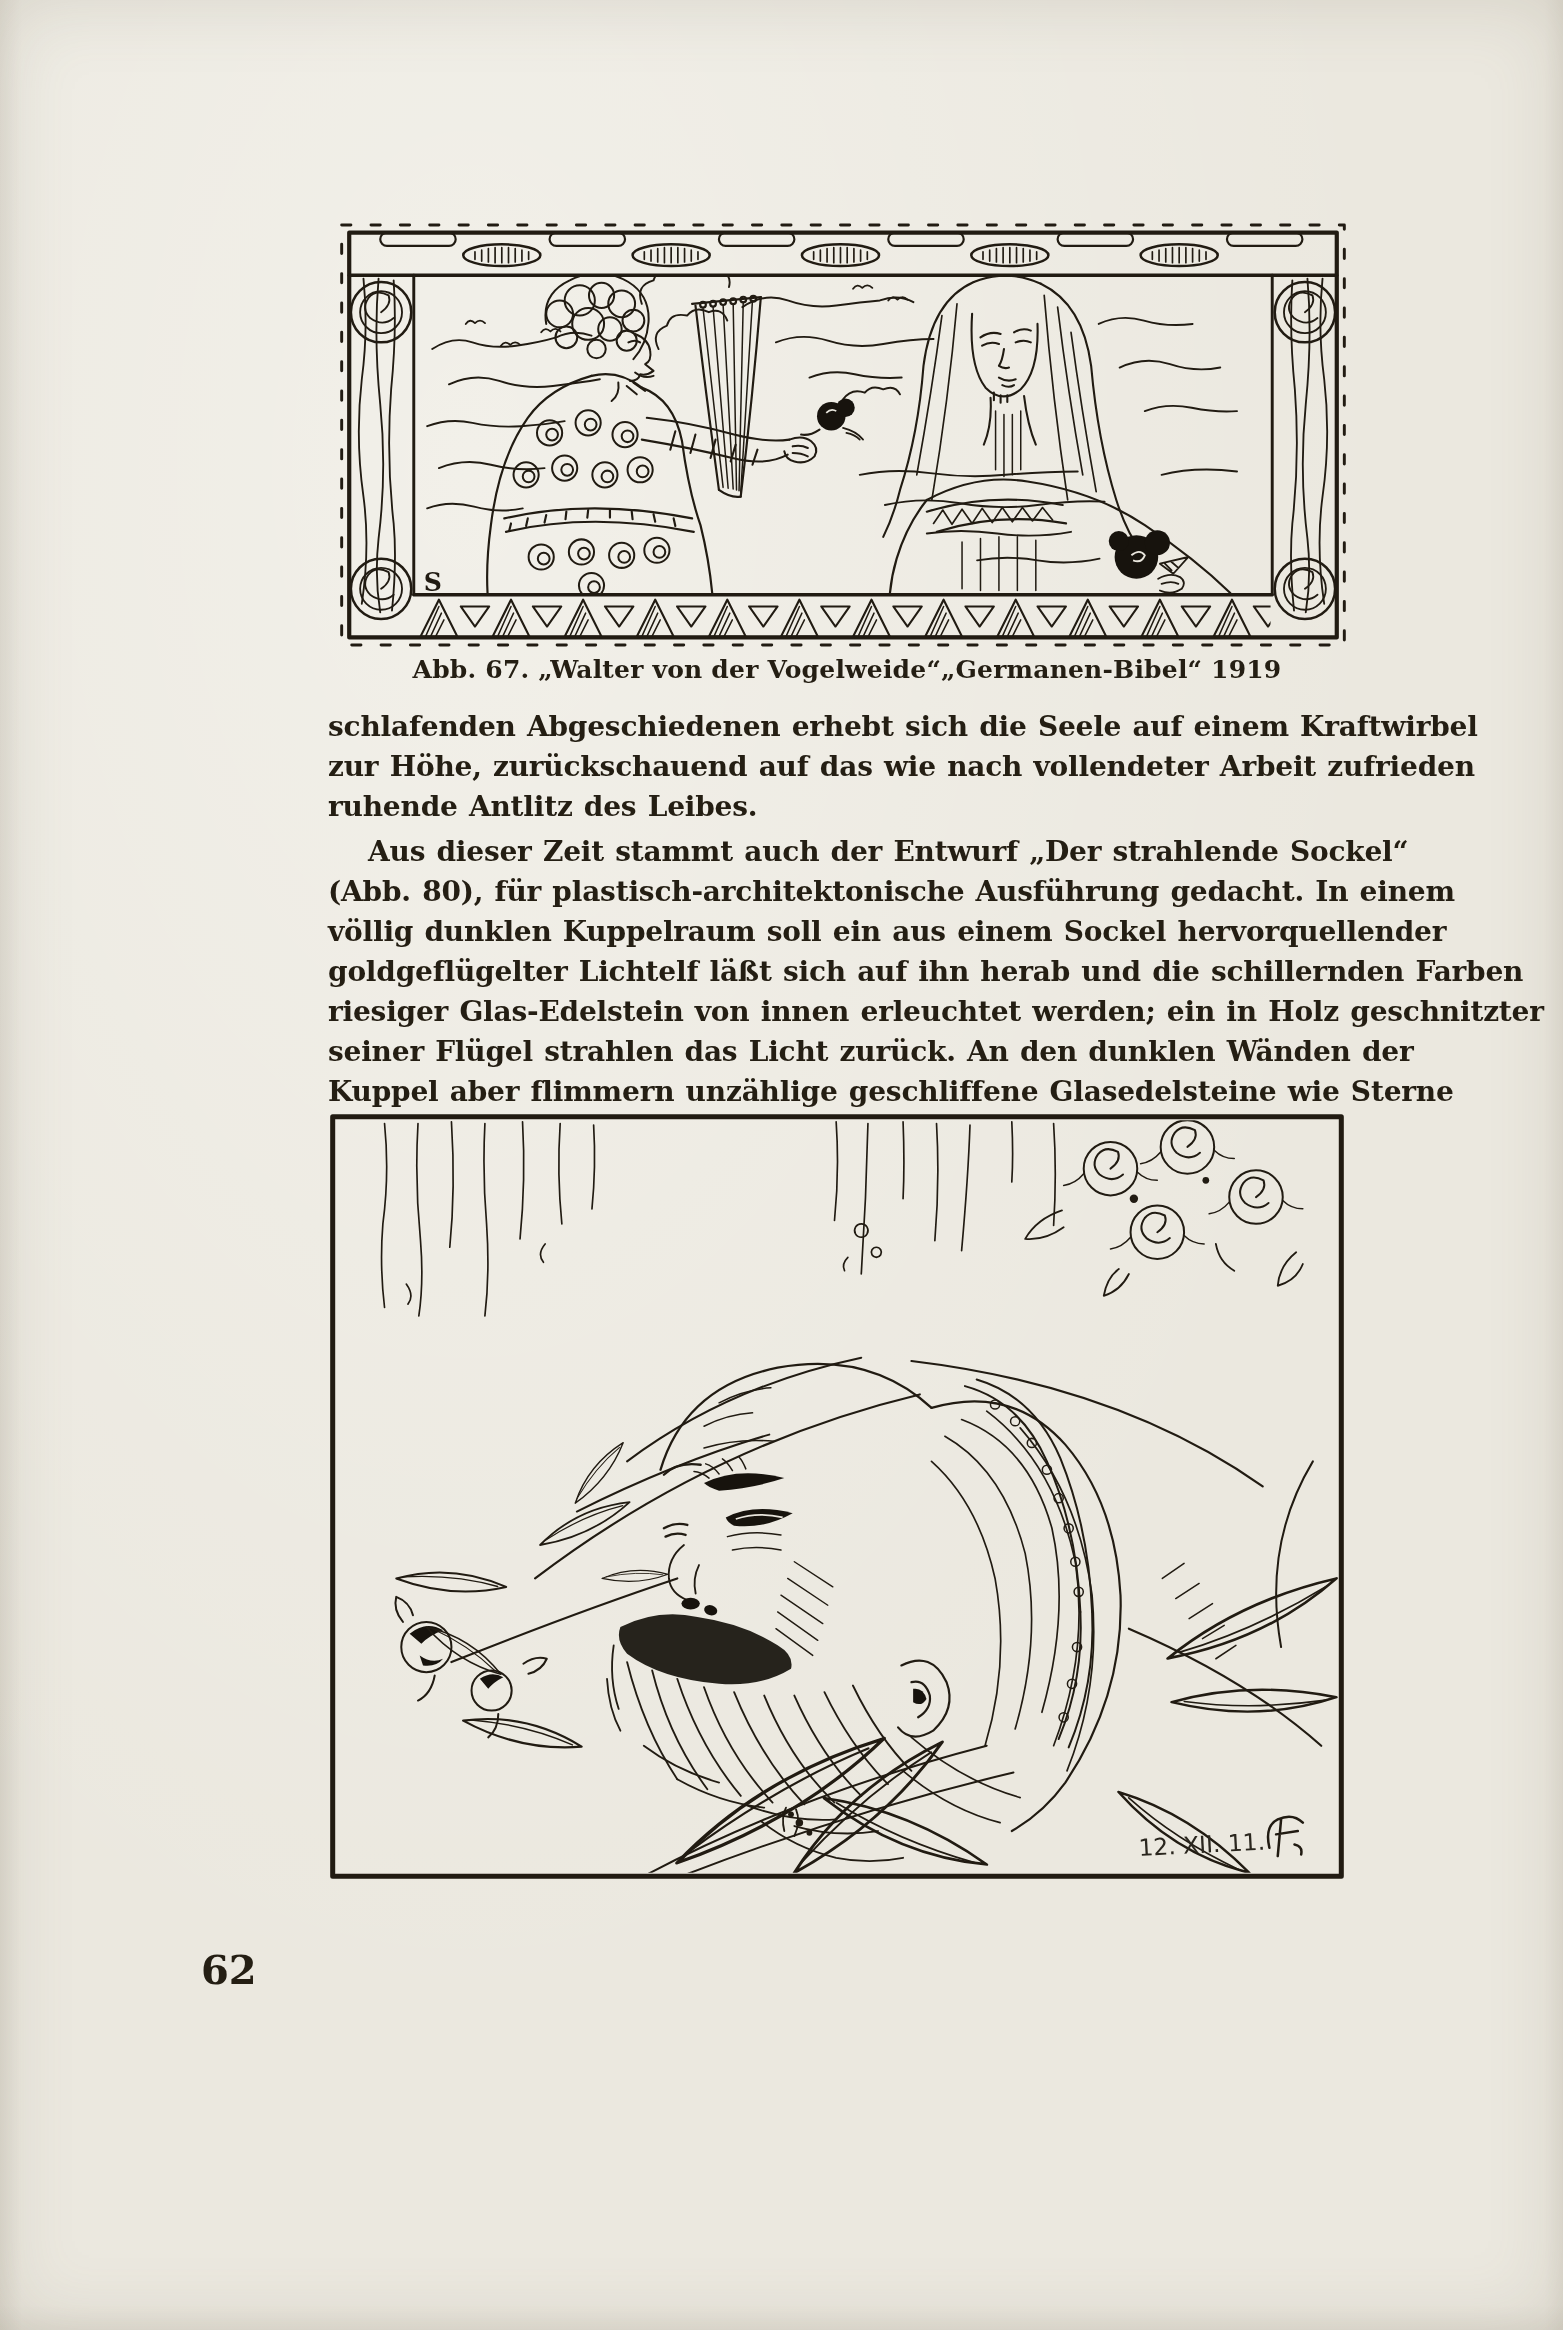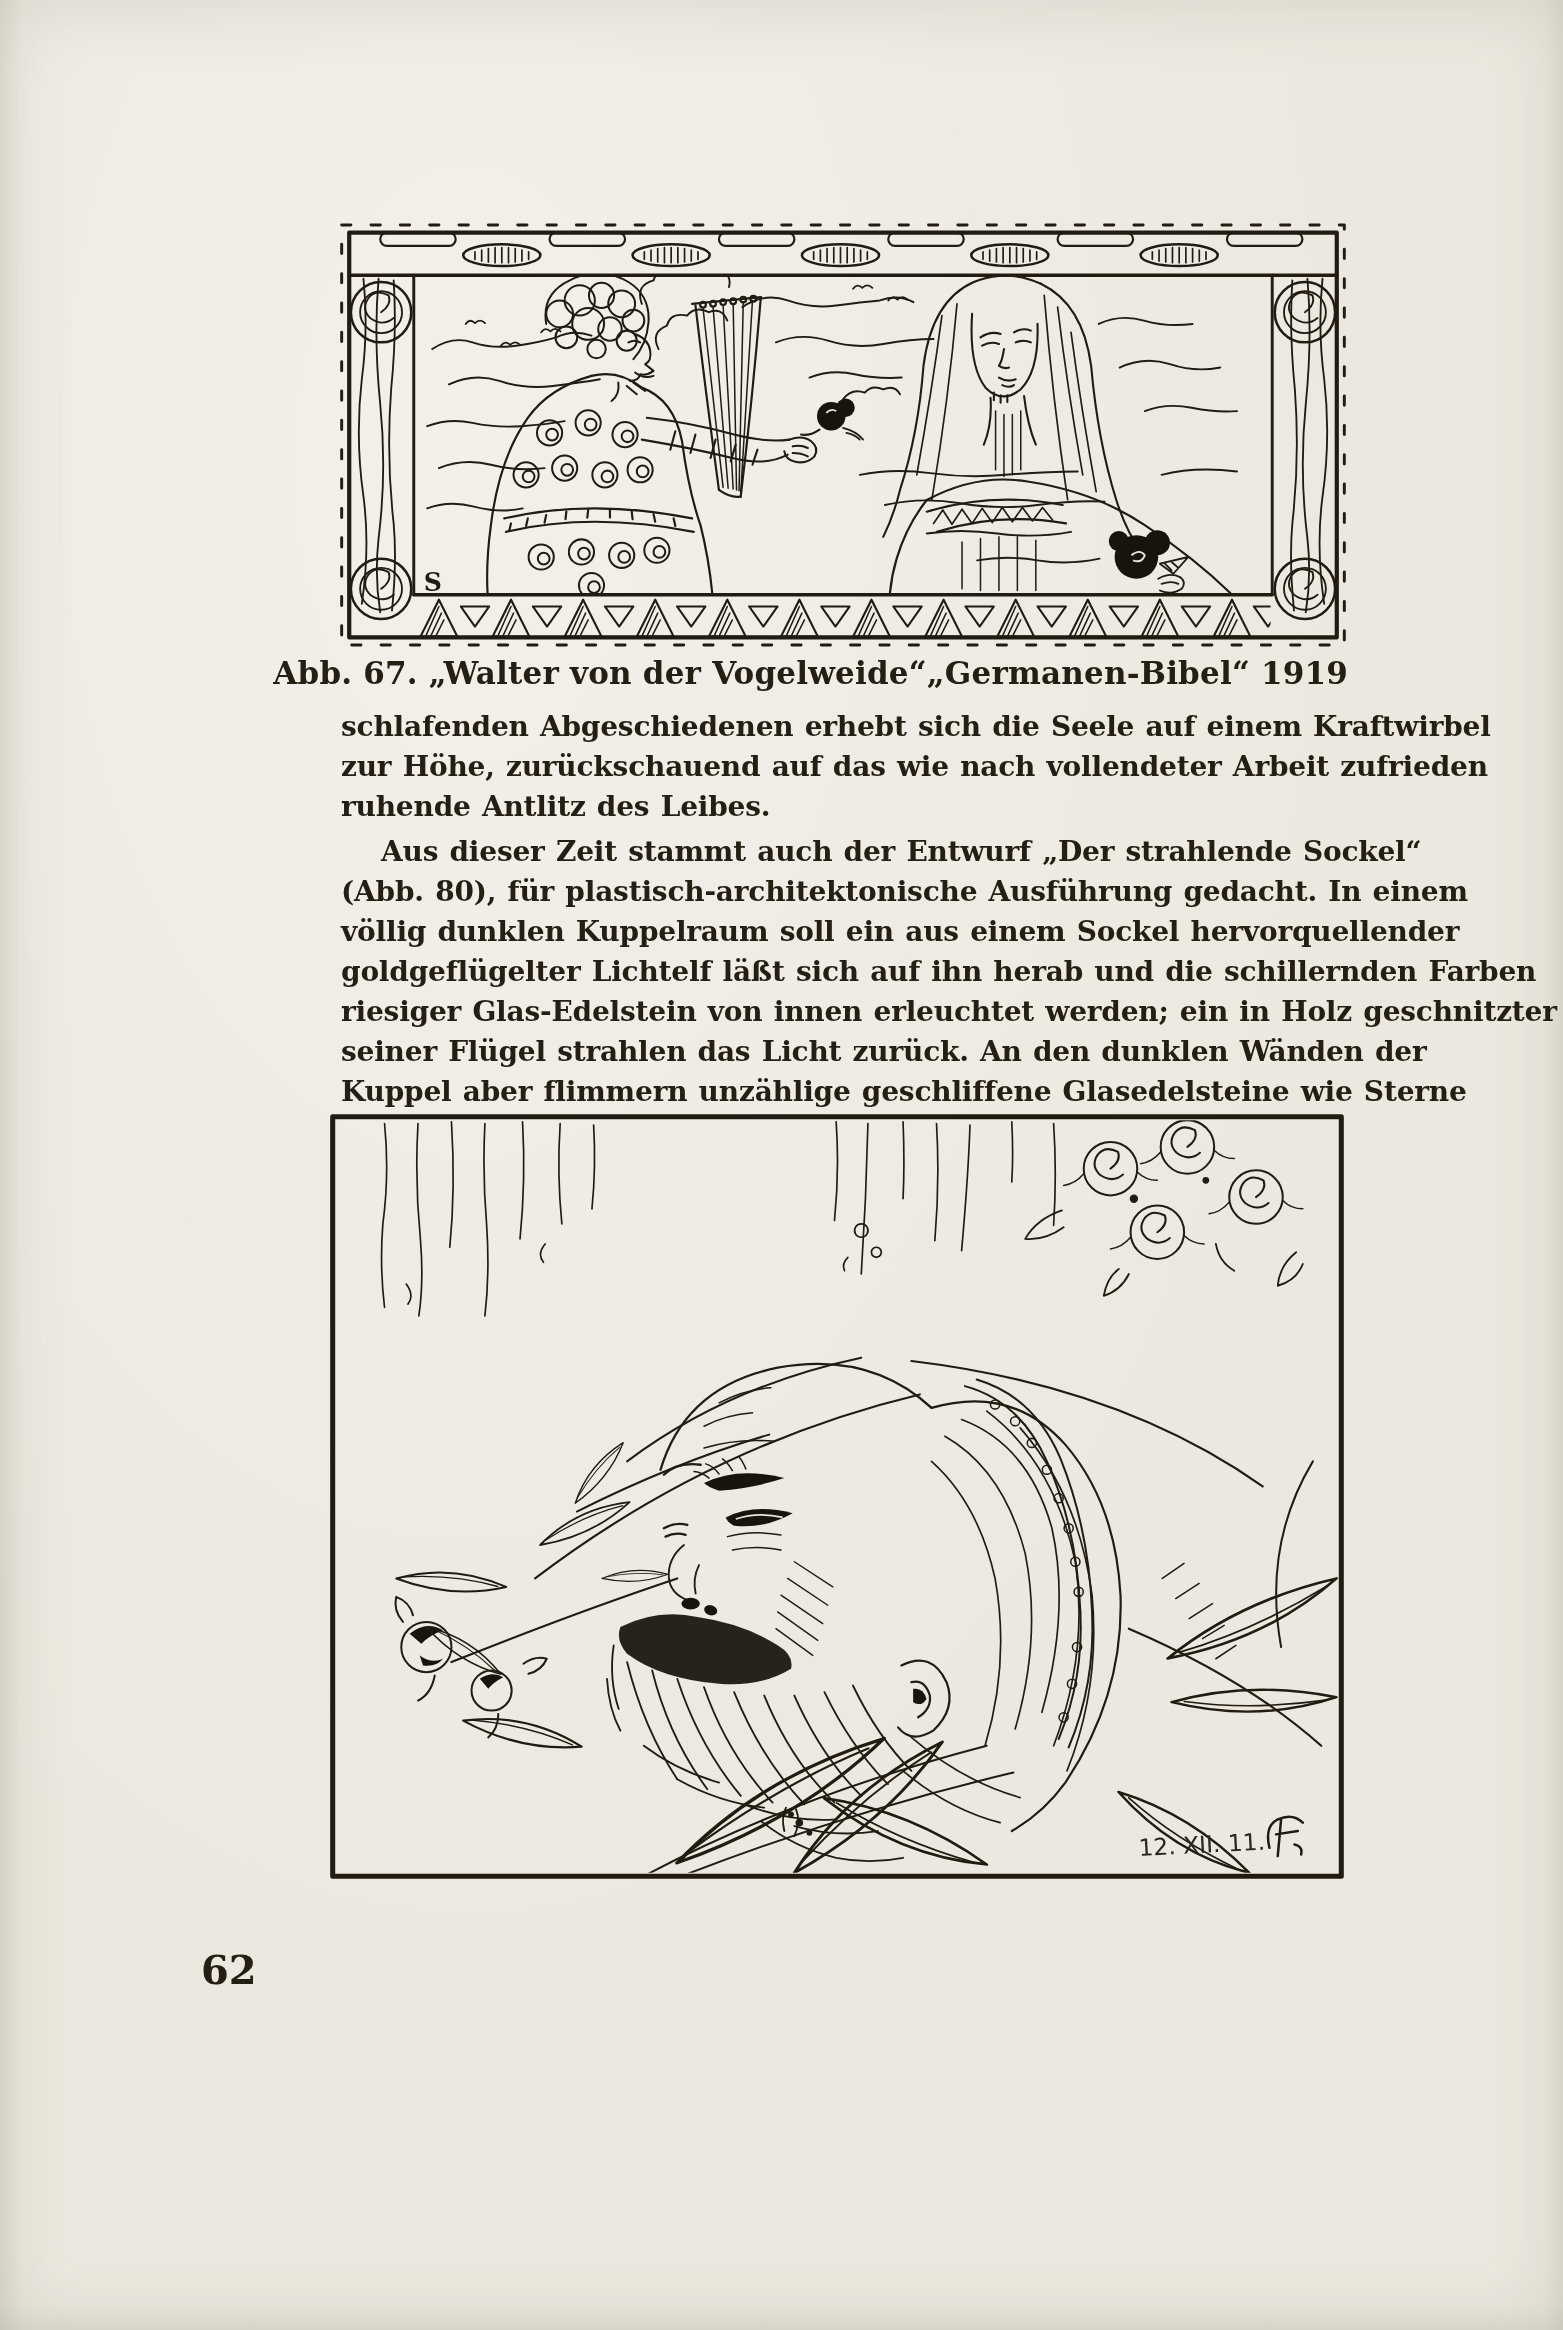--- a/index.html
+++ b/index.html
@@ -16,27 +16,27 @@
       linear-gradient(90deg, rgba(120,110,90,.10) 0px, rgba(120,110,90,0) 22px),
       linear-gradient(270deg, rgba(120,110,90,.07) 0px, rgba(120,110,90,0) 18.4px),
       linear-gradient(0deg, rgba(120,110,90,.07) 0px, rgba(120,110,90,0) 25px),
       #ebe8df;
     box-shadow:inset 0 0 75px rgba(110,100,80,.18);
     color:#221d14;
   }
   .fig{position:absolute;margin:0;padding:0;}
   .fig svg{display:block;}
   .caption{
-    position:absolute;display:flex;justify-content:flex-end;align-items:baseline;
-    font-size:31px;font-weight:bold;letter-spacing:0.2px;color:#241e13;
+    position:absolute;display:flex;justify-content:center;align-items:baseline;
+    font-size:25px;font-weight:bold;letter-spacing:0.2px;color:#241e13;
     white-space:nowrap;
   }
   .bodytext{
     position:absolute;left:328px;top:707px;width:1021px;
-    font-size:28px;font-weight:bold;color:#241e13;letter-spacing:-0.2px;margin-left:13px;
+    font-size:28px;font-weight:bold;color:#241e13;letter-spacing:-0.2px;
   }
   .tline{
     line-height:40px;height:40px;
     text-align:justify;text-align-last:justify;
     word-spacing:1.7px;white-space:nowrap;
   }
   .tline.lastline{text-align-last:left;}
   .tline.indent{text-indent:40px;}
   .para2{margin-top:5px;}
   .pagenum{

